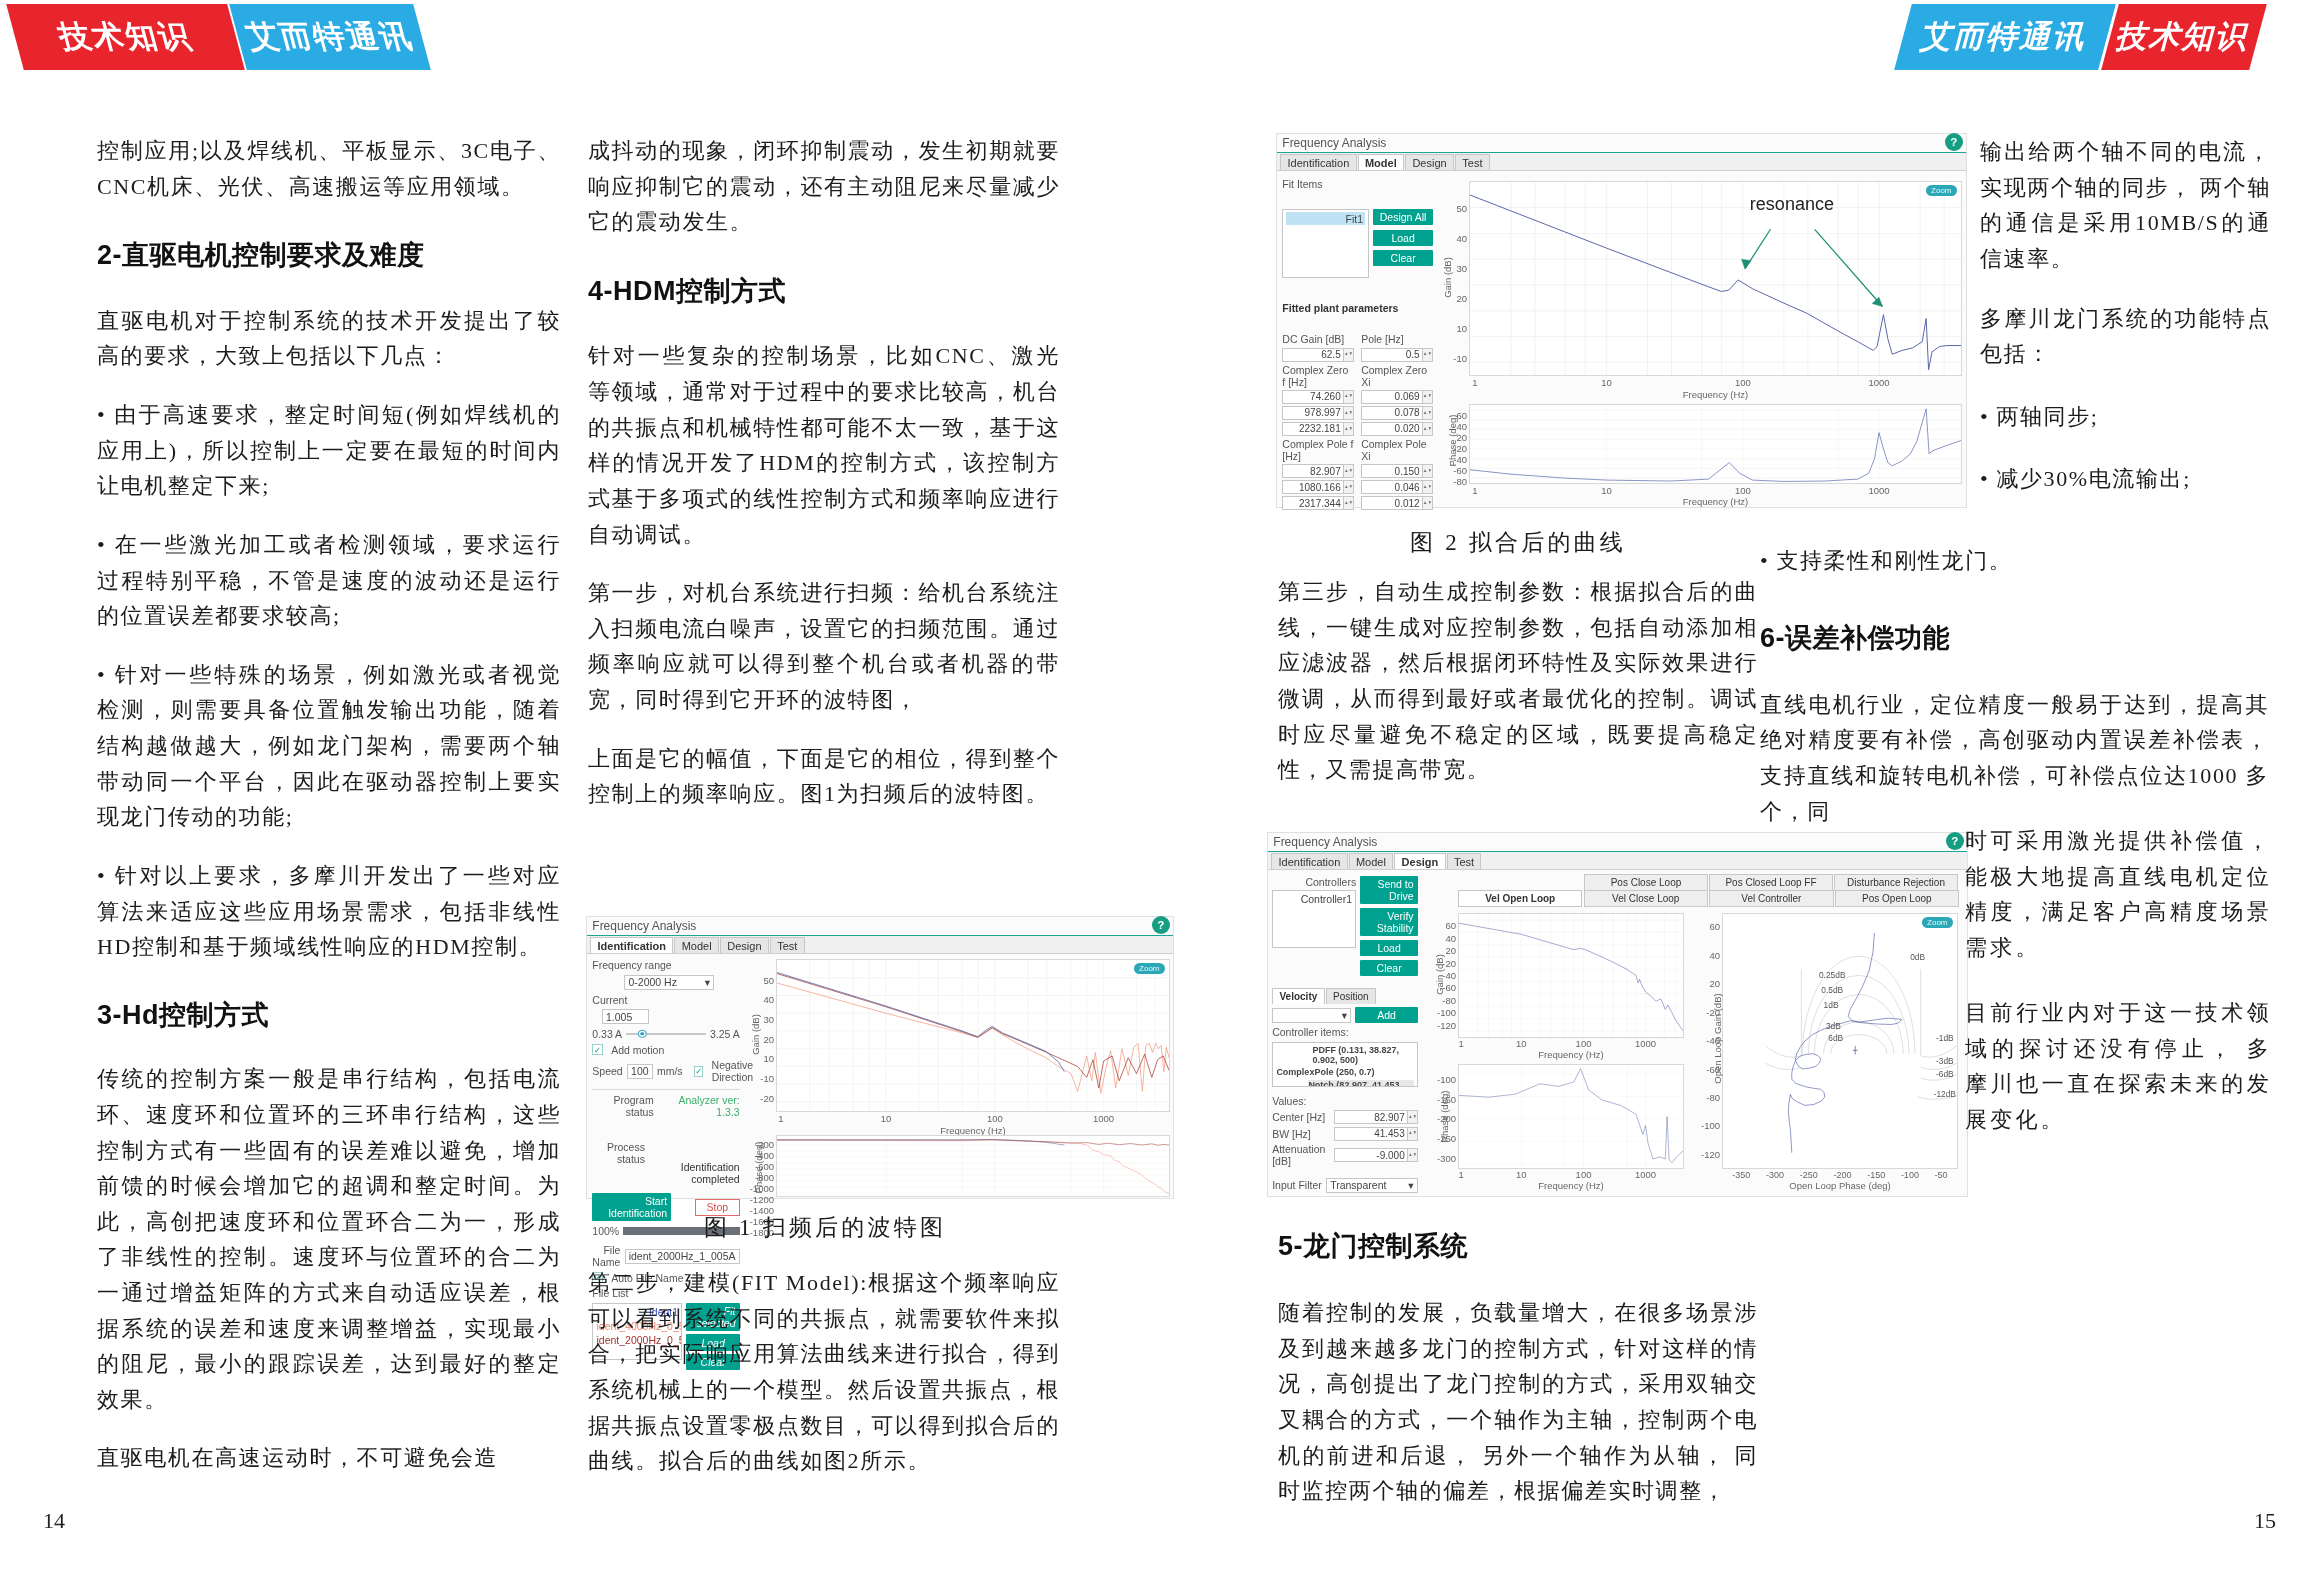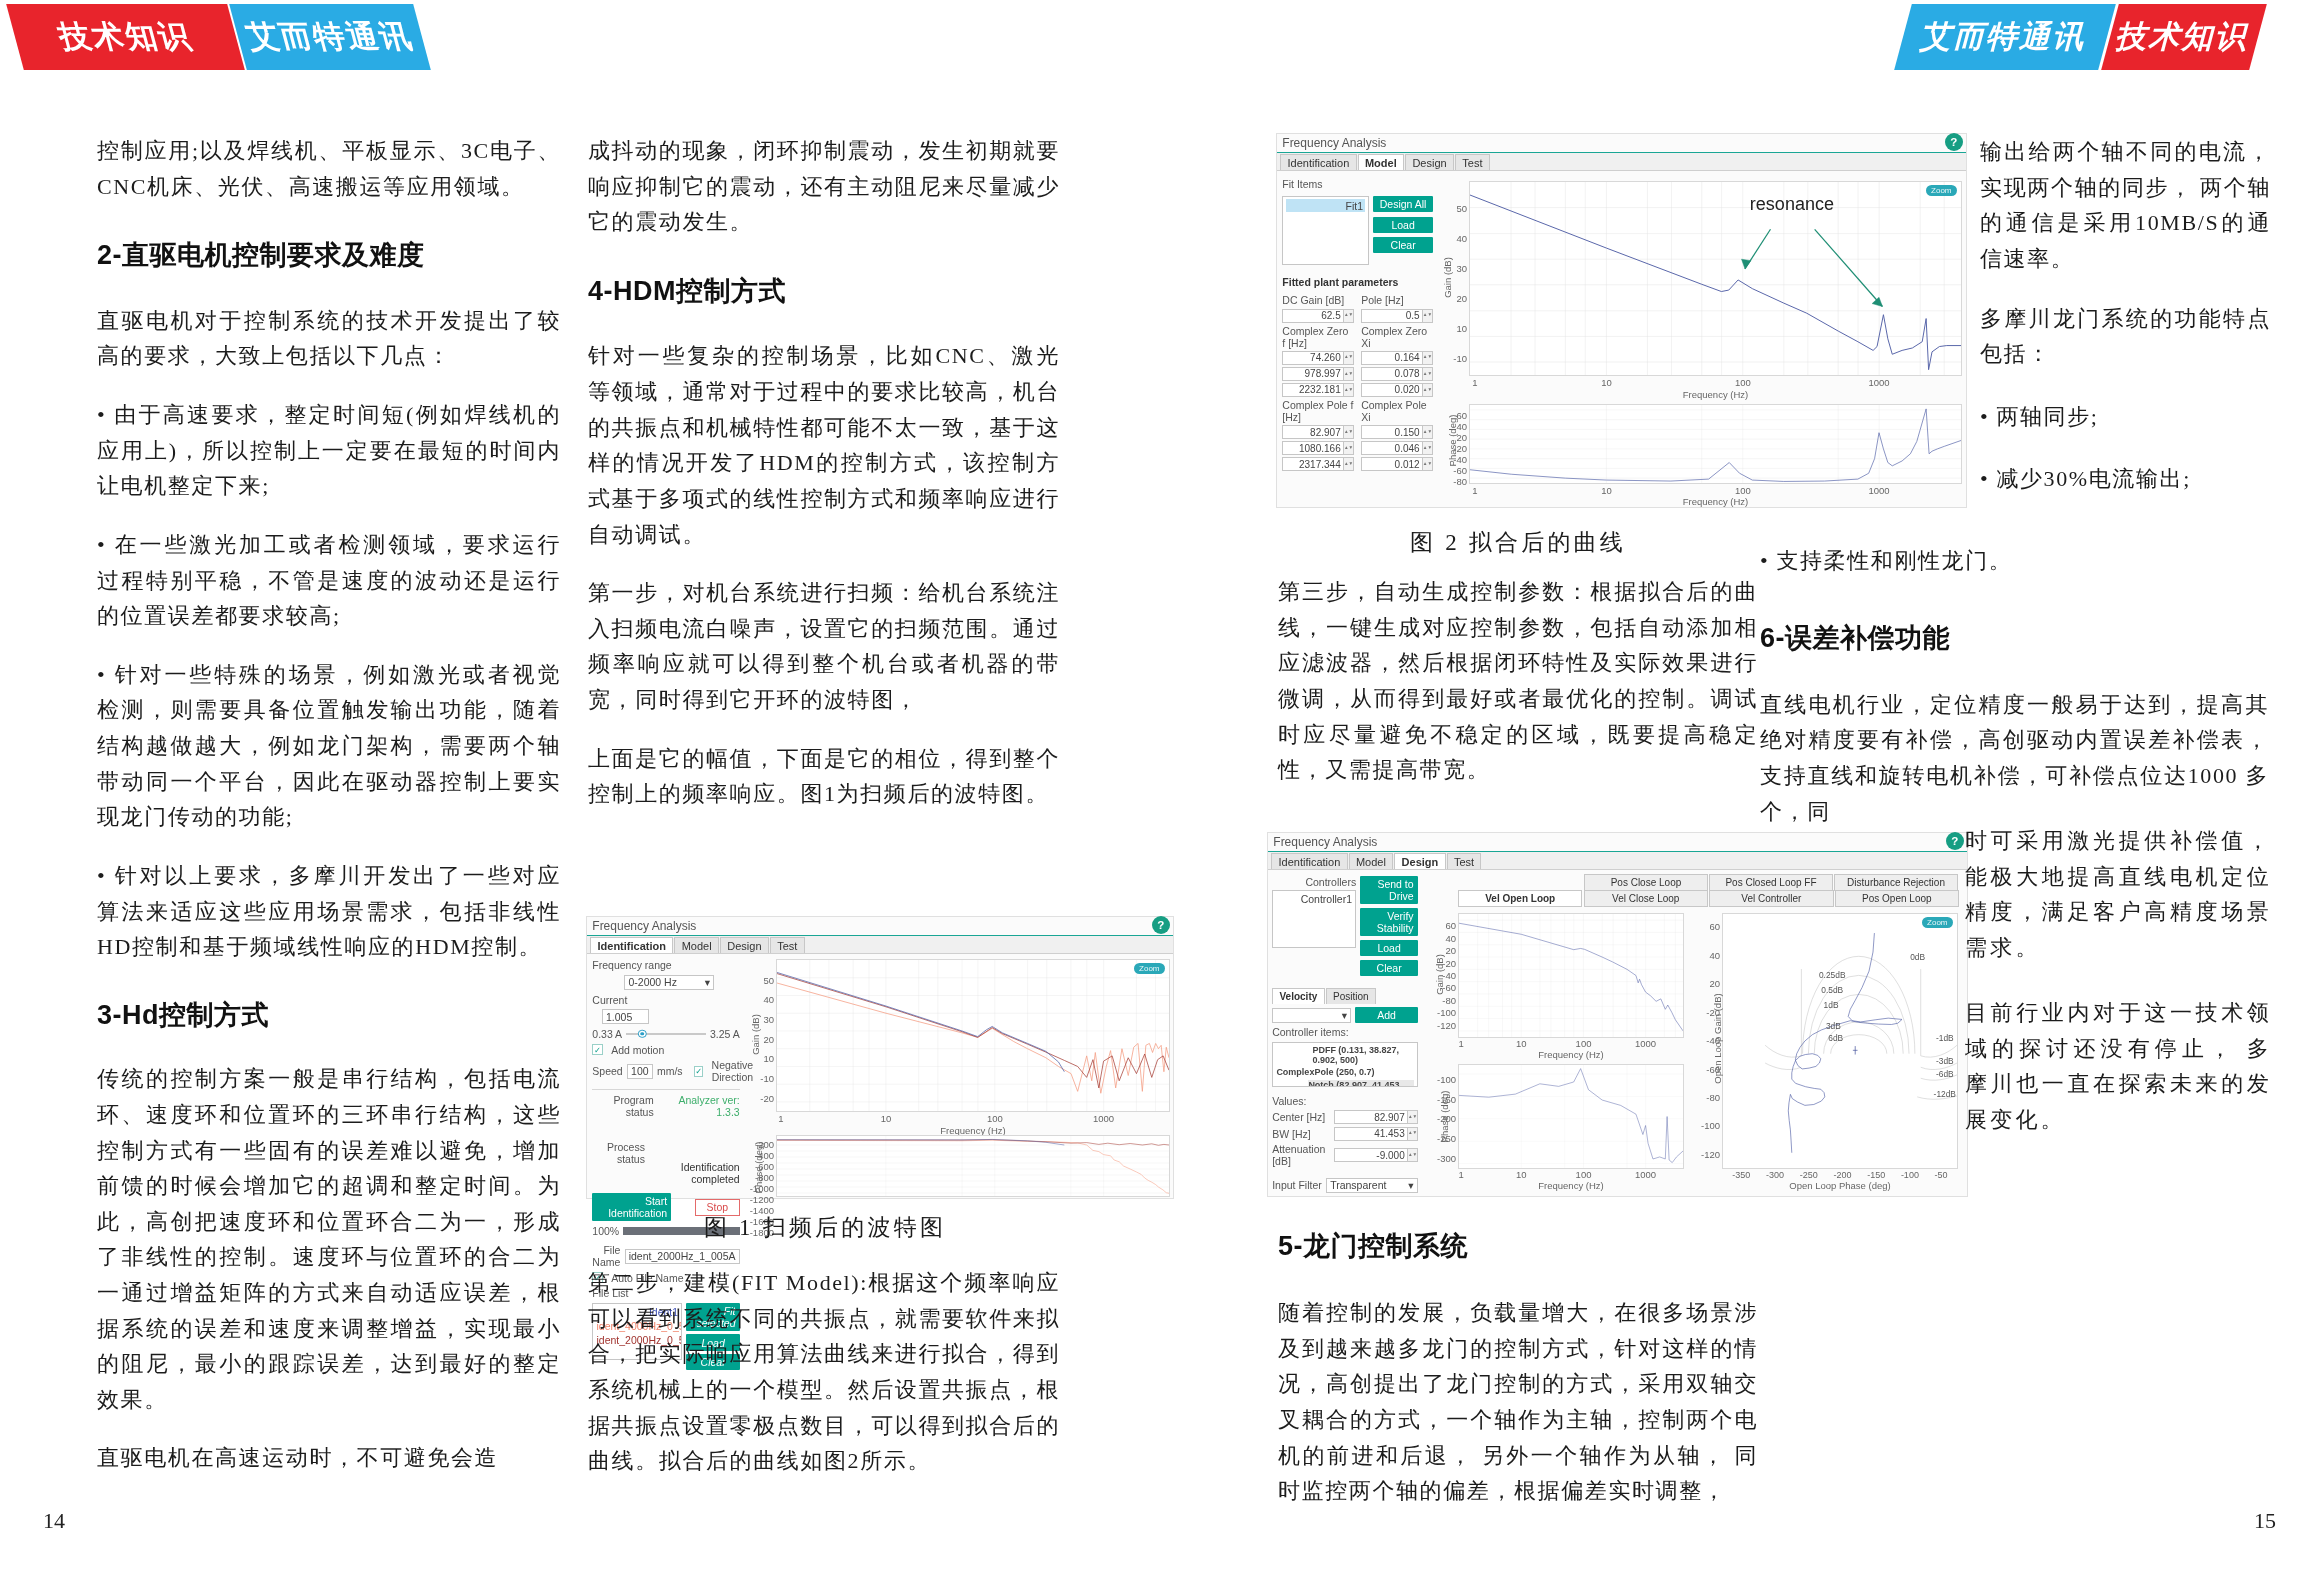--- a/index.html
+++ b/index.html
@@ -257,21 +257,21 @@
       <span class="shot-title">Frequency Analysis</span>
       <span class="help-dot">?</span>
     </div>
     <div class="wtabs">
       <span class="wtab">Identification</span>
       <span class="wtab active">Model</span>
       <span class="wtab">Design</span>
       <span class="wtab">Test</span>
     </div>
 
-    <div style="position:absolute;left:0;top:40px;width:161px;bottom:0;padding:4.2px 5.3px;display:flex;flex-direction:column;gap:6px;">
+    <div style="position:absolute;left:0;top:40px;width:161px;bottom:0;padding:4.2px 5.3px;display:flex;flex-direction:column;gap:19px;">
       <span class="lbl">Fit Items</span>
       <div class="row" style="align-items:flex-start;">
         <div class="listbox" style="width:87px;height:69px;">
           <span style="display:block;background:#bfe3f5;padding:0.5px 2.1px;">Fit1</span>
         </div>
         <div style="display:flex;flex-direction:column;gap:4.2px;flex:1;">
           <span class="gbtn">Design All</span>
           <span class="gbtn">Load</span>
           <span class="gbtn">Clear</span>
         </div>
@@ -288,21 +288,21 @@
             <span class="num">0.5</span>
             <span class="ud">▲▼</span>
           </div>
         <span class="lbl">Complex Zero f [Hz]</span>
         <span class="lbl">Complex Zero Xi</span>
         <div class="spin">
             <span class="num">74.260</span>
             <span class="ud">▲▼</span>
           </div>
         <div class="spin">
-            <span class="num">0.164</span>
+            <span class="num">0.069</span>
             <span class="ud">▲▼</span>
           </div>
         <div class="spin">
             <span class="num">978.997</span>
             <span class="ud">▲▼</span>
           </div>
         <div class="spin">
             <span class="num">0.078</span>
             <span class="ud">▲▼</span>
           </div>

